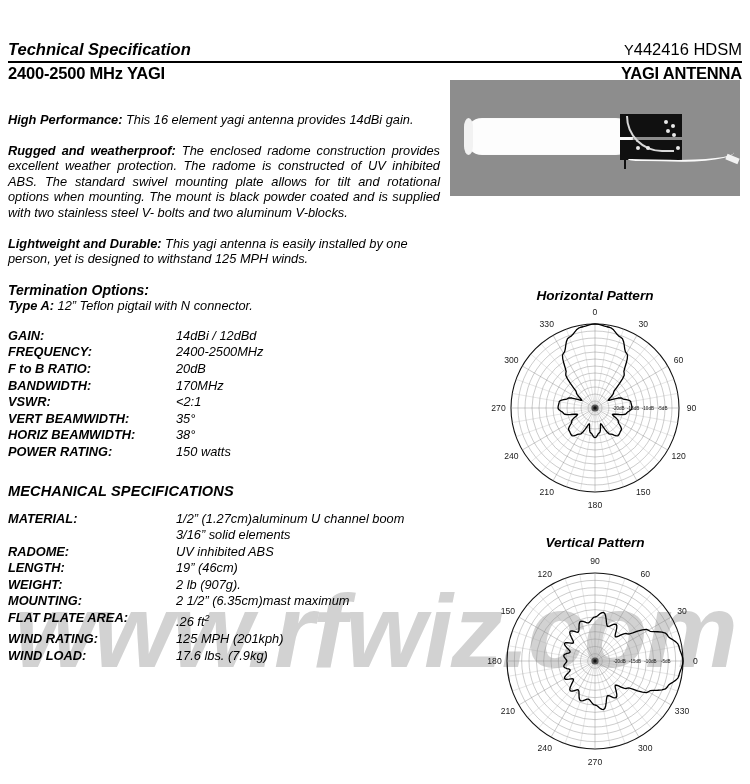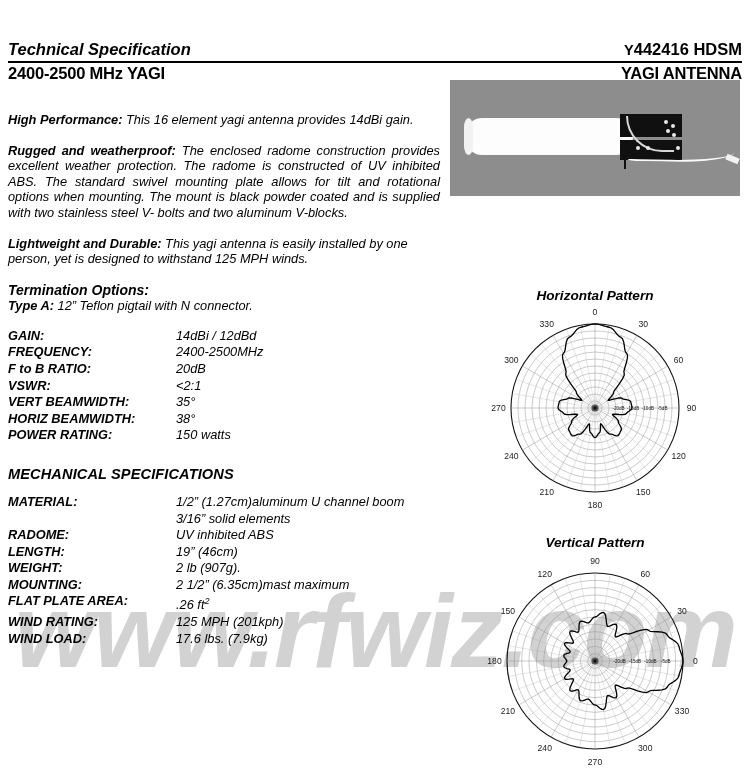--- a/index.html
+++ b/index.html
@@ -18,21 +18,21 @@
     color:#d2d2d2;white-space:nowrap;line-height:130px;text-align:center;
     z-index:0;pointer-events:none;user-select:none;
   }
 
   
   #header{position:absolute;left:8px;top:4px;width:734px;z-index:3;}
   .hdr-row{position:relative;height:20px;margin-top:36px;}
   .hdr-left{position:absolute;left:0;top:0;}
   .hdr-right{position:absolute;right:0;top:0;}
   .hdr-title{font-size:16.5px;font-weight:bold;font-style:italic;letter-spacing:0px;}
-  .hdr-part{font-size:16.5px;font-weight:bold;font-style:normal;letter-spacing:0px;text-align:right;}
+  .hdr-part{font-size:16.5px;font-weight:normal;font-style:normal;letter-spacing:0px;text-align:right;}
   .hdr-part .pn-y{font-size:14.5px;}
   .hdr-rule{height:0;border-top:2.2px solid #000;margin-top:1px;margin-bottom:1px;width:734px;}
   .hdr-row2{position:relative;height:21px;}
   .hdr-sub{font-size:16.5px;font-weight:bold;font-style:normal;letter-spacing:-0.2px;}
 
   
   #left-col{position:absolute;left:8px;top:112px;width:432px;z-index:2;}
   .para{
     font-size:12.8px;font-style:italic;line-height:15.6px;
     text-align:justify;margin:0 0 15px 0;
@@ -156,20 +156,24 @@
           <td class="k">GAIN:</td>
           <td class="v">14dBi / 12dBd</td>
         </tr>
         <tr>
           <td class="k">FREQUENCY:</td>
           <td class="v">2400-2500MHz</td>
         </tr>
         <tr>
           <td class="k">F to B RATIO:</td>
           <td class="v">20dB</td>
+        </tr>
+        <tr>
+          <td class="k">BANDWIDTH:</td>
+          <td class="v">170MHz</td>
         </tr>
         <tr>
           <td class="k">VSWR:</td>
           <td class="v">&lt;2:1</td>
         </tr>
         <tr>
           <td class="k">VERT BEAMWIDTH:</td>
           <td class="v">35°</td>
         </tr>
         <tr>

